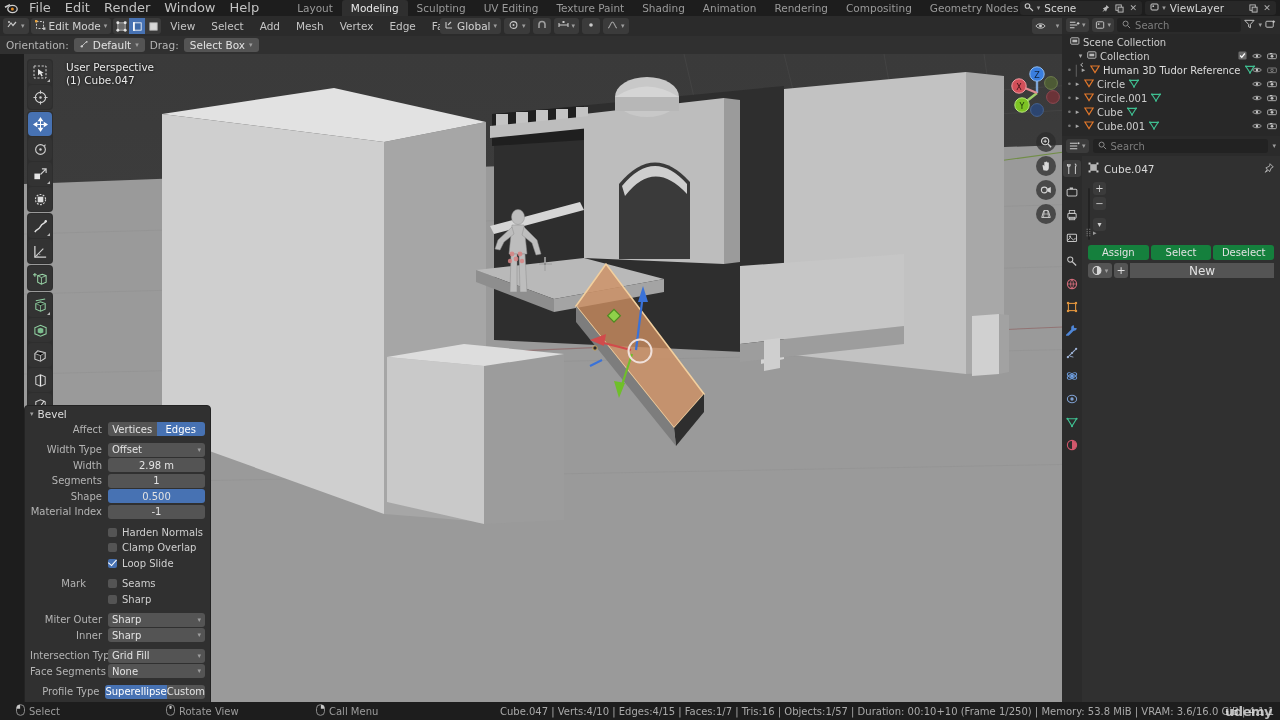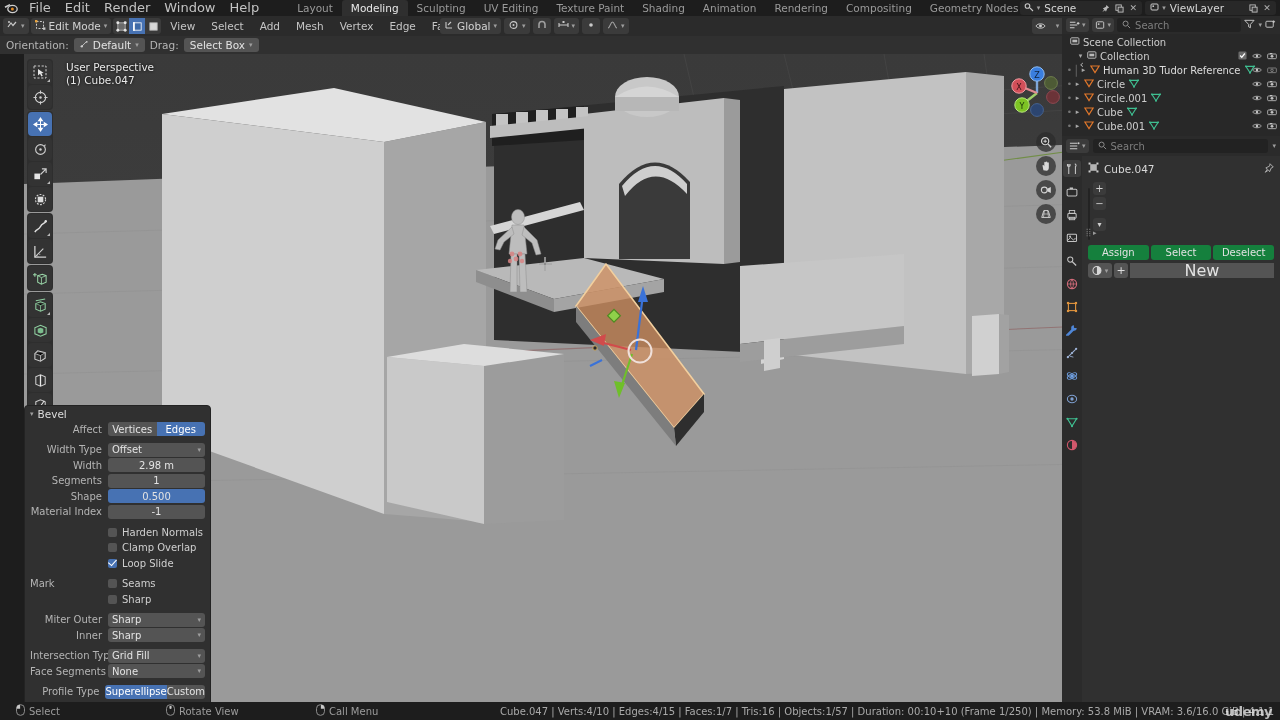--- a/index.html
+++ b/index.html
@@ -125,21 +125,21 @@
     height:14px; background:#545454; border-radius:3px; display:flex; align-items:center;
     padding:0 4px; font-size:10px; color:#e3e3e3; justify-content:space-between;
   }
   .numf{
     height:14px; background:#545454; border-radius:3px; display:flex; align-items:center;
     justify-content:center; font-size:10px; color:#e3e3e3; position:relative; overflow:hidden;
   }
   .numf.slider{ background:#4772b3; }
   .numf span{ position:relative; z-index:2; }
   .cbrow{ display:flex; align-items:center; height:14px; margin-bottom:1.5px; }
-  .cbrow .rlabel{ width:78px; text-align:left; padding-right:2px; font-size:10px; color:#b4b4b4;}
+  .cbrow .rlabel{ width:78px; text-align:right; padding-right:22px; font-size:10px; color:#b4b4b4;}
   .cb{ width:9px; height:9px; border-radius:2px; background:#545454; margin-right:5px; flex:0 0 auto;
        display:flex; align-items:center; justify-content:center; }
   .cb.on{ background:#4772b3; }
   .cb.on:after{ content:""; display:block; width:4px; height:7px; border:solid #fff; border-width:0 1.5px 1.5px 0; transform:rotate(42deg) translate(-1px,-1px);}
   .cbtext{ font-size:10px; color:#cfcfcf; }
   .spacer{ height:5px; }
 
   
   .outliner{
     position:absolute; left:1062px; top:16px; width:218px; height:120px; background:#282828;
@@ -185,21 +185,21 @@
   .matlist .grip{ position:absolute; left:50%; transform:translateX(-50%); bottom:2px; color:#6f6f6f; font-size:8px; letter-spacing:1px;}
   .matlist .tri{ position:absolute; left:4px; bottom:2px; color:#9a9a9a; font-size:7px;}
   .mlist-wrap{ display:flex; gap:3px; margin-top:6px;}
   .mlist-side{ width:13px; display:flex; flex-direction:column; gap:2px; }
   .mside-b{ width:13px; height:13px; background:#3b3b3b; border-radius:3px; display:flex; align-items:center; justify-content:center; font-size:10px; color:#d0d0d0;}
   .btn-row{ display:flex; gap:2px; margin-top:5px; }
   .btn3{ flex:1; height:15px; background:#15803d; border-radius:3px; display:flex; align-items:center; justify-content:center; font-size:10px; color:#e2e2e2;}
   .new-row{ display:flex; gap:2px; margin-top:3px; align-items:center;}
   .new-sphere{ width:24px; height:15px; background:#545454; border-radius:3px; display:flex; align-items:center; justify-content:center; gap:2px;}
   .new-plus{ width:14px; height:15px; background:#545454; border-radius:3px; display:flex; align-items:center; justify-content:center; font-size:11px; color:#ddd;}
-  .new-btn{ flex:1; height:15px; background:#545454; border-radius:0; display:flex; align-items:center; justify-content:center; font-size:16px; color:#e2e2e2;}
+  .new-btn{ flex:1; height:15px; background:#545454; border-radius:0; display:flex; align-items:center; justify-content:center; font-size:12px; color:#e2e2e2;}
 
   
   .statusbar{
     position:absolute; left:0; bottom:0; width:1280px; height:18px; background:#1d1d1d;
     display:flex; align-items:center; font-size:10px; color:#9c9c9c;
   }
   .sb-keys{ display:flex; align-items:center; }
   .sb-key{ display:flex; align-items:center; gap:4px; margin-right:0px; }
   .sb-stats{ position:absolute; right:6px; white-space:nowrap; font-size:10px; color:#a9a9a9; }
 

